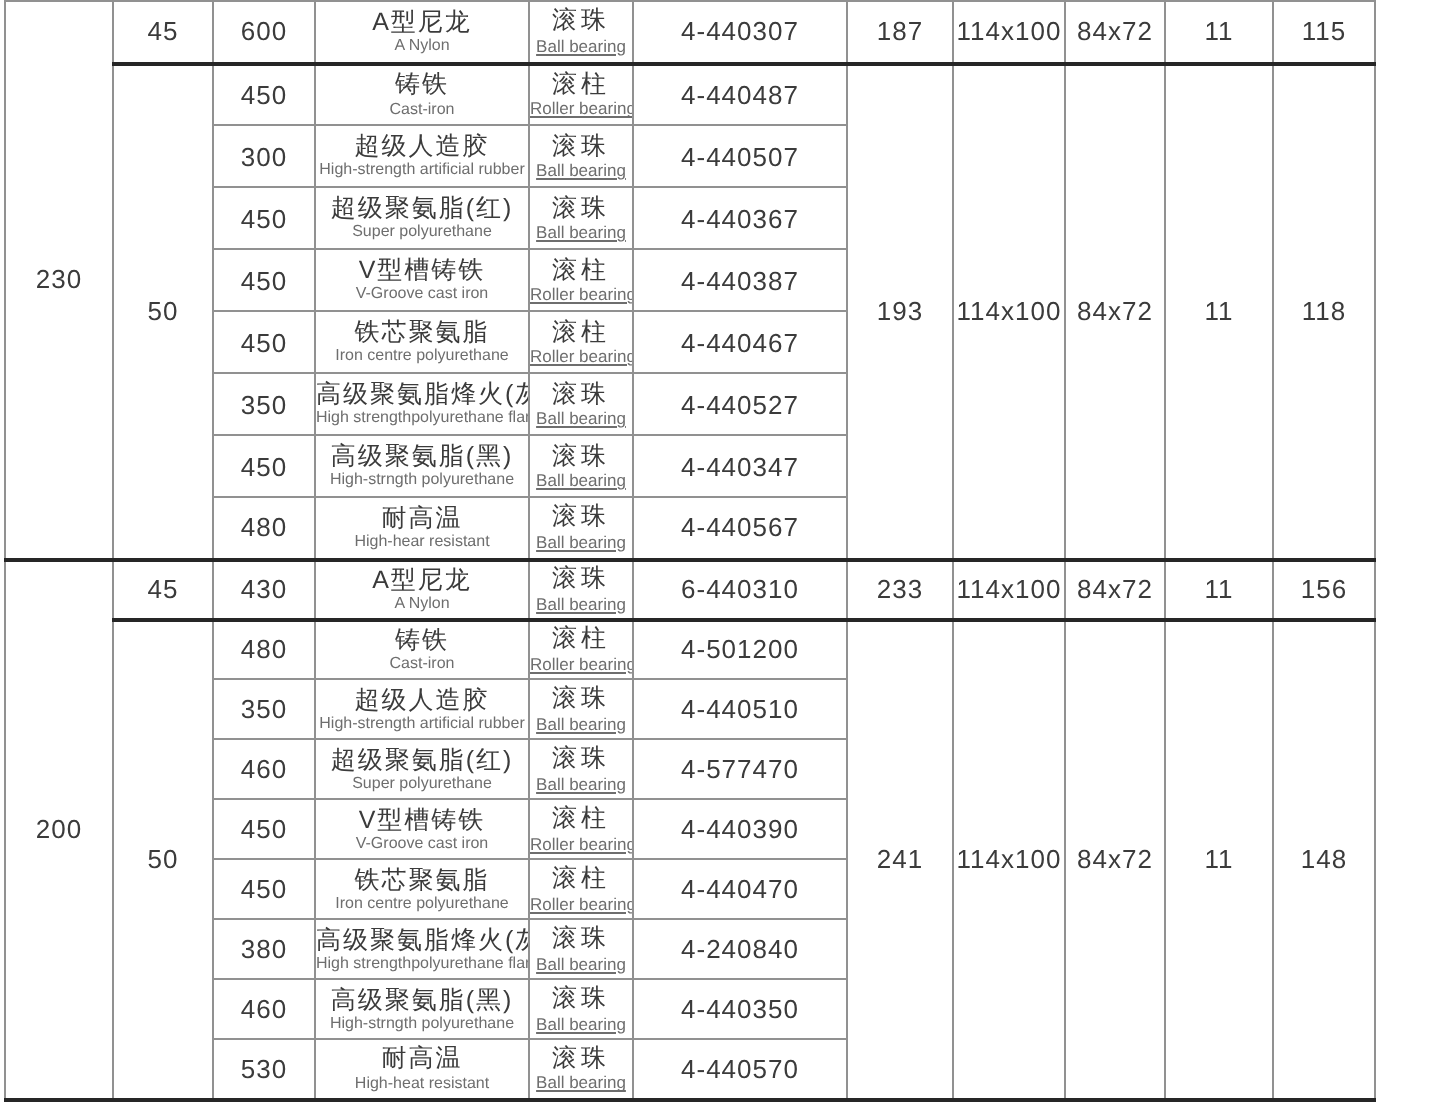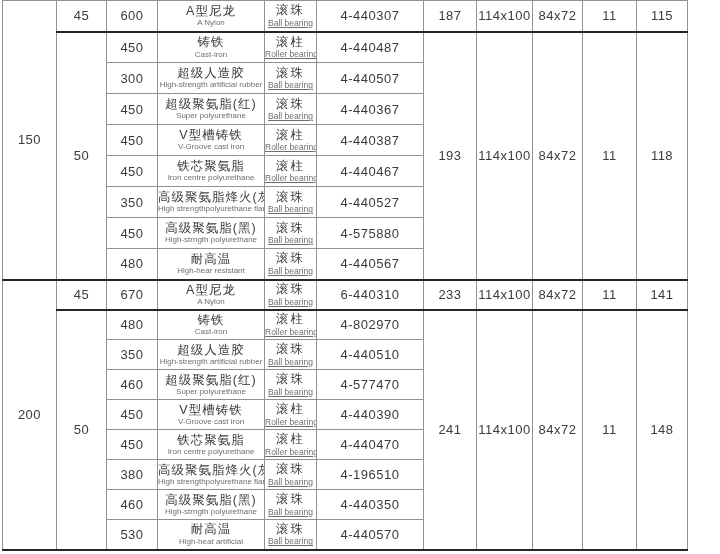--- a/index.html
+++ b/index.html
@@ -68,21 +68,21 @@
       <col style="width:52px">
       <col style="width:107px">
       <col style="width:53px">
       <col style="width:56px">
       <col style="width:50px">
       <col style="width:54px">
       <col style="width:51px">
     </colgroup>
     <tbody>
         <tr style="height: 31px;">
-          <td rowspan="9" class="num db">150</td>
+          <td rowspan="9" class="num db">230</td>
           <td rowspan="1" class="num db">45</td>
           <td class="num db">600</td>
           <td class="mat db">
             <div class="cn">A型尼龙</div>
             <div class="en">A Nylon</div>
           </td>
           <td class="brg db">
             <div class="cn">滚珠</div>
             <div class="en">Ball bearing</div>
           </td>
@@ -174,65 +174,65 @@
         <tr style="height: 31px;">
           <td class="num">450</td>
           <td class="mat">
             <div class="cn">高级聚氨脂(黑)</div>
             <div class="en">High-strngth polyurethane</div>
           </td>
           <td class="brg">
             <div class="cn">滚珠</div>
             <div class="en">Ball bearing</div>
           </td>
-          <td class="part">4-575880</td>
+          <td class="part">4-440347</td>
         </tr>
         <tr style="height: 31px;">
           <td class="num db">480</td>
           <td class="mat db">
             <div class="cn">耐高温</div>
             <div class="en">High-hear resistant</div>
           </td>
           <td class="brg db">
             <div class="cn">滚珠</div>
             <div class="en">Ball bearing</div>
           </td>
           <td class="part db">4-440567</td>
         </tr>
         <tr style="height: 30px;">
           <td rowspan="9" class="num db">200</td>
           <td rowspan="1" class="num db">45</td>
-          <td class="num db">670</td>
+          <td class="num db">430</td>
           <td class="mat db">
             <div class="cn">A型尼龙</div>
             <div class="en">A Nylon</div>
           </td>
           <td class="brg db">
             <div class="cn">滚珠</div>
             <div class="en">Ball bearing</div>
           </td>
           <td class="part db">6-440310</td>
           <td rowspan="1" class="num db">233</td>
           <td rowspan="1" class="num db">114x100</td>
           <td rowspan="1" class="num db">84x72</td>
           <td rowspan="1" class="num db">11</td>
-          <td rowspan="1" class="num db">141</td>
+          <td rowspan="1" class="num db">156</td>
         </tr>
         <tr style="height: 30px;">
           <td rowspan="8" class="num db">50</td>
           <td class="num">480</td>
           <td class="mat">
             <div class="cn">铸铁</div>
             <div class="en">Cast-iron</div>
           </td>
           <td class="brg">
             <div class="cn">滚柱</div>
             <div class="en">Roller bearing</div>
           </td>
-          <td class="part">4-802970</td>
+          <td class="part">4-501200</td>
           <td rowspan="8" class="num db">241</td>
           <td rowspan="8" class="num db">114x100</td>
           <td rowspan="8" class="num db">84x72</td>
           <td rowspan="8" class="num db">11</td>
           <td rowspan="8" class="num db">148</td>
         </tr>
         <tr style="height: 30px;">
           <td class="num">350</td>
           <td class="mat">
             <div class="cn">超级人造胶</div>
@@ -283,39 +283,39 @@
         <tr style="height: 30px;">
           <td class="num">380</td>
           <td class="mat">
             <div class="cn">高级聚氨脂烽火(灰)</div>
             <div class="en">High strengthpolyurethane flame</div>
           </td>
           <td class="brg">
             <div class="cn">滚珠</div>
             <div class="en">Ball bearing</div>
           </td>
-          <td class="part">4-196510</td>
+          <td class="part">4-240840</td>
         </tr>
         <tr style="height: 30px;">
           <td class="num">460</td>
           <td class="mat">
             <div class="cn">高级聚氨脂(黑)</div>
             <div class="en">High-strngth polyurethane</div>
           </td>
           <td class="brg">
             <div class="cn">滚珠</div>
             <div class="en">Ball bearing</div>
           </td>
           <td class="part">4-440350</td>
         </tr>
         <tr style="height: 30px;">
           <td class="num db">530</td>
           <td class="mat db">
             <div class="cn">耐高温</div>
-            <div class="en">High-heat artificial</div>
+            <div class="en">High-heat resistant</div>
           </td>
           <td class="brg db">
             <div class="cn">滚珠</div>
             <div class="en">Ball bearing</div>
           </td>
           <td class="part db">4-440570</td>
         </tr>
       </tbody>
   </table>
 </div>

